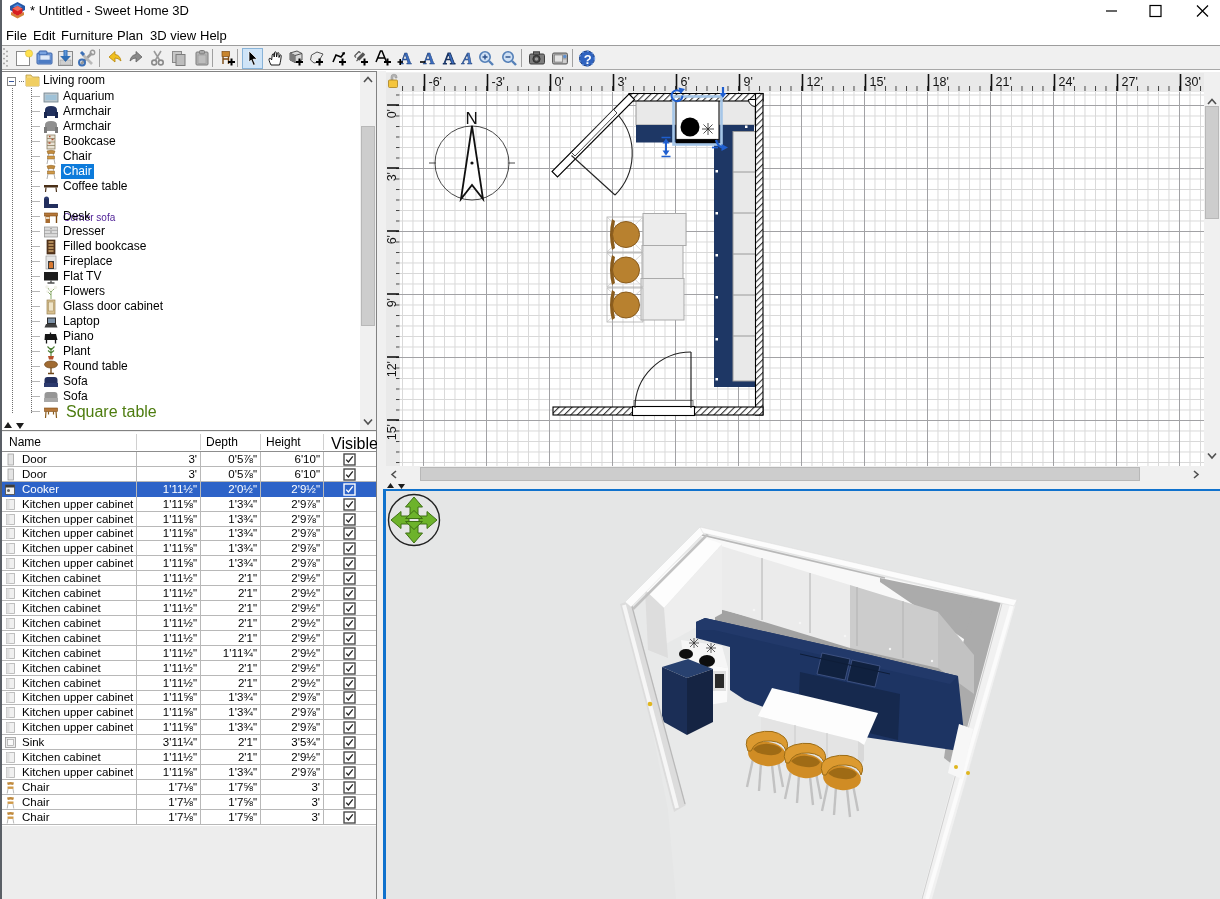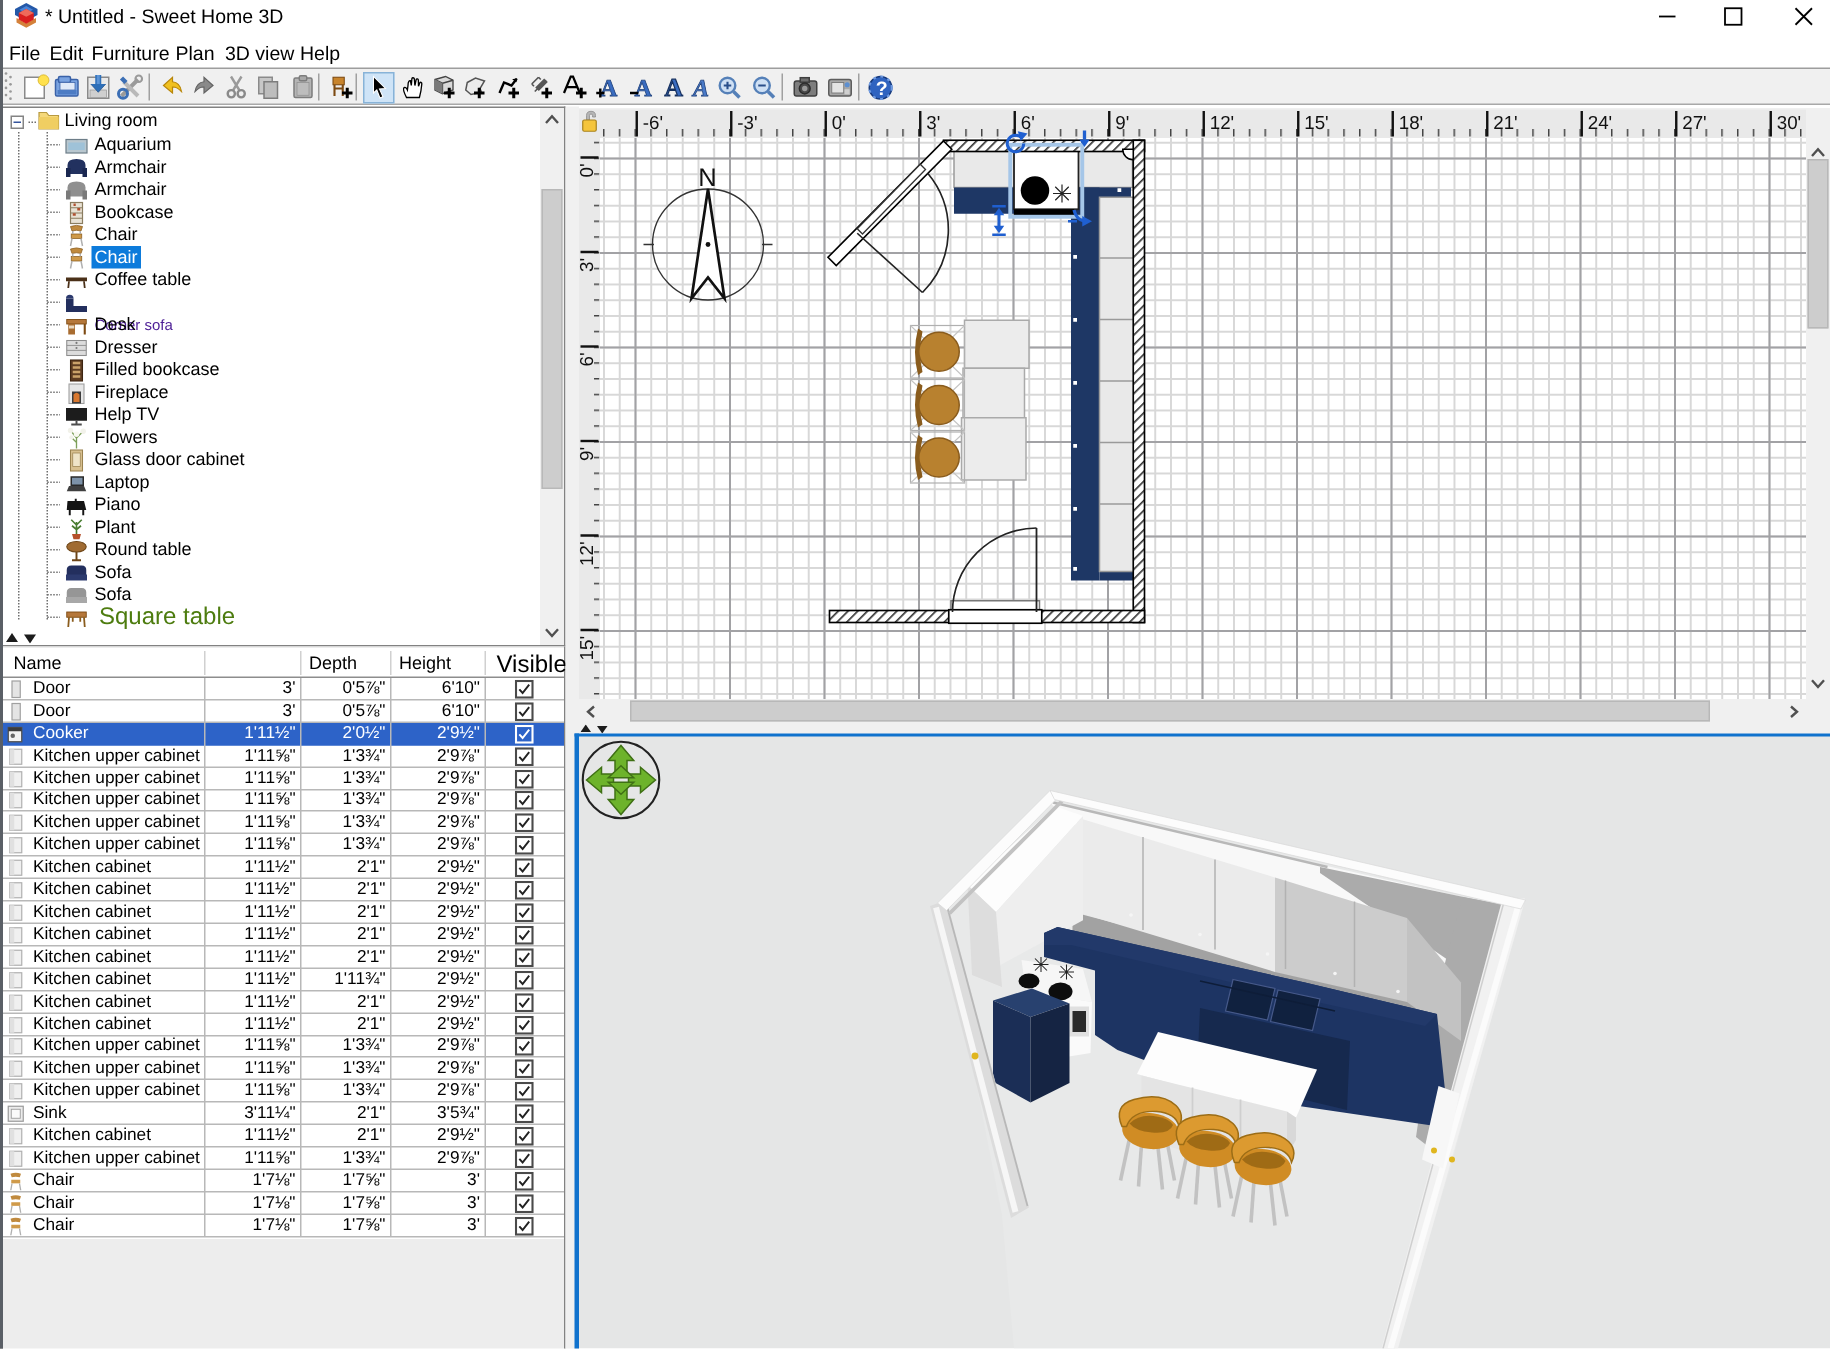--- a/index.html
+++ b/index.html
@@ -297,21 +297,21 @@
         <path d="M6 9 q2 -2.5 4 0 v5 h-4 Z" fill="#d87830"></path>
       </svg>
     </div>
     <div class="ab txt" style="left:61px;top:182px;font-size:12px;height:15px;line-height:15px;color:#000">Fireplace</div>
     <div class="ab" style="left:41px;top:197px;width:16px;height:15px">
       <svg class="ab" style="left:0;top:0" width="16" height="16" viewBox="0 0 16 16">
         <rect x="1" y="3" width="14" height="8.5" fill="#1c1c1c"></rect>
         <path d="M8 11.5 v2 M4.5 14 h7" stroke="#4d4d4d" stroke-width="1.3"></path>
       </svg>
     </div>
-    <div class="ab txt" style="left:61px;top:197px;font-size:12px;height:15px;line-height:15px;color:#000">Help TV</div>
+    <div class="ab txt" style="left:61px;top:197px;font-size:12px;height:15px;line-height:15px;color:#000">Flat TV</div>
     <div class="ab" style="left:41px;top:212px;width:16px;height:15px">
       <svg class="ab" style="left:0;top:0" width="16" height="16" viewBox="0 0 16 16">
         <path d="M8 15 V6 M8 8 L4.5 3.5 M8 8 L12 4 M8 11 L5 8" stroke="#7da05a" stroke-width=".9" fill="none"></path>
         <circle cx="4" cy="3" r="1.8" fill="#f2f2ea"></circle>
         <circle cx="12.5" cy="3.5" r="1.8" fill="#f2f2ea"></circle>
         <circle cx="8" cy="5.5" r="1.8" fill="#f8f8f0"></circle>
         <circle cx="4.6" cy="7.6" r="1.4" fill="#f2f2ea"></circle>
       </svg>
     </div>
     <div class="ab txt" style="left:61px;top:212px;font-size:12px;height:15px;line-height:15px;color:#000">Flowers</div>

